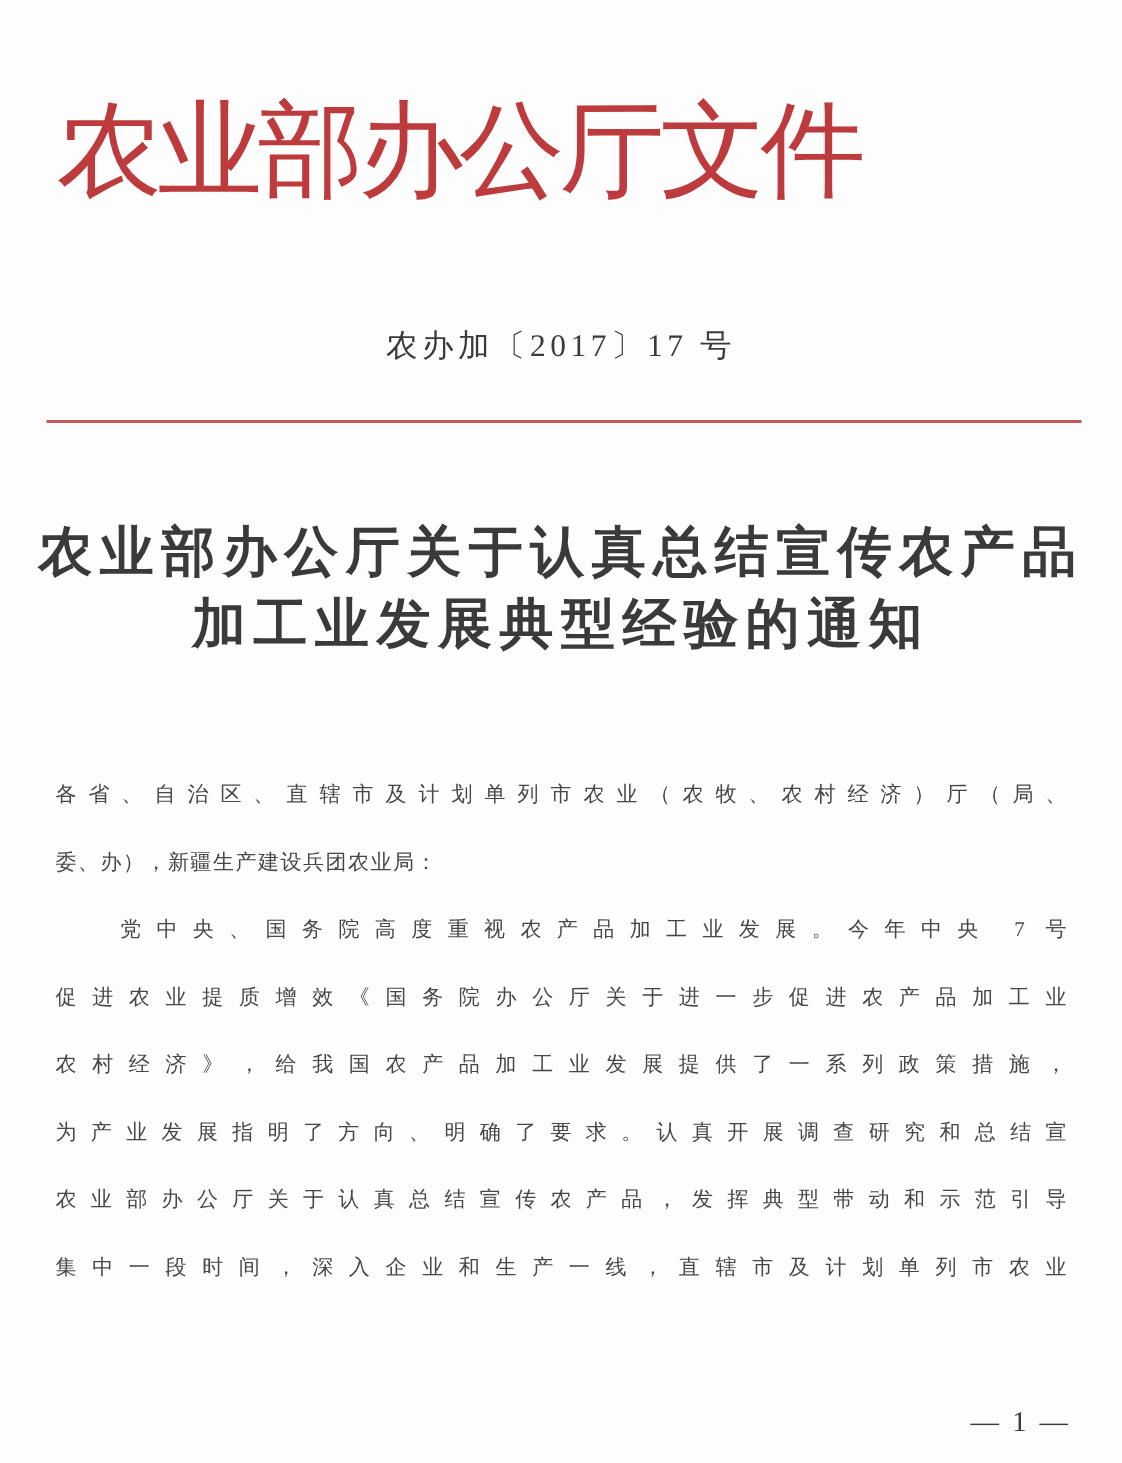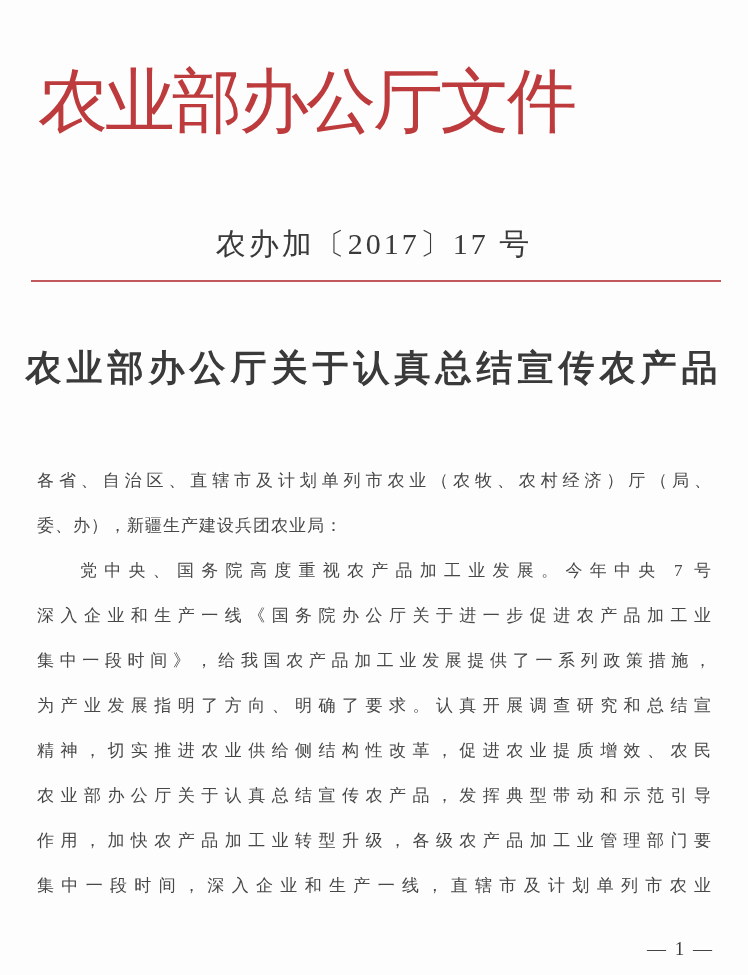--- a/index.html
+++ b/index.html
@@ -21,25 +21,25 @@
     text-align: center;
     font-size: 70px;
     line-height: 100px;
     letter-spacing: -3px;
     font-weight: 400;
     color: var(--header-red, #bd3b3d);
     white-space: nowrap;
   }
   .doc-number {
     position: absolute;
-    top: 228px;
+    top: 214px;
     left: 0;
     width: 748px;
     text-align: center;
-    font-size: 30px;
+    font-size: 21px;
     line-height: 32px;
     letter-spacing: 3px;
     color: var(--title-ink, #3a3a3a);
   }
   .red-rule {
     position: absolute;
     top: 280px;
     left: 31px;
     width: 690px;
     height: 2px;
@@ -52,24 +52,24 @@
     width: 748px;
     text-align: center;
     font-size: 36px;
     line-height: 48px;
     letter-spacing: 5px;
     font-weight: bold;
     color: var(--title-ink, #3a3a3a);
   }
   .doc-body {
     position: absolute;
-    top: 458px;
+    top: 508px;
     left: 37px;
     width: 674px;
-    font-size: 17px;
+    font-size: 14px;
     color: var(--body-ink, #474747);
   }
   .bline {
     height: 45px;
     line-height: 45px;
     overflow: hidden;
     text-align: justify;
     text-align-last: justify;
   }
   .bline.left {
@@ -94,30 +94,29 @@
 <div class="page">
 
   <div class="header-title">农业部办公厅文件</div>
 
   <div class="doc-number">农办加〔2017〕17 号</div>
 
   <div class="red-rule"></div>
 
   <div class="doc-title">
     <div>农业部办公厅关于认真总结宣传农产品</div>
+    <div>加工业发展典型经验的通知</div>
   </div>
 
   <div class="doc-body">
     <div class="bline">各省、自治区、直辖市及计划单列市农业（农牧、农村经济）厅（局、</div>
     <div class="bline left">委、办），新疆生产建设兵团农业局：</div>
     <div class="bline indent">党中央、国务院高度重视农产品加工业发展。今年中央 7 号</div>
-    <div class="bline">深入企业和生产一线《国务院办公厅关于进一步促进农产品加工业</div>
-    <div class="bline">集中一段时间》，给我国农产品加工业发展提供了一系列政策措施，</div>
+    <div class="bline">促进农业提质增效《国务院办公厅关于进一步促进农产品加工业</div>
+    <div class="bline">农村经济》，给我国农产品加工业发展提供了一系列政策措施，</div>
     <div class="bline">为产业发展指明了方向、明确了要求。认真开展调查研究和总结宣</div>
-    <div class="bline">精神，切实推进农业供给侧结构性改革，促进农业提质增效、农民</div>
     <div class="bline">农业部办公厅关于认真总结宣传农产品，发挥典型带动和示范引导</div>
-    <div class="bline">作用，加快农产品加工业转型升级，各级农产品加工业管理部门要</div>
     <div class="bline">集中一段时间，深入企业和生产一线，直辖市及计划单列市农业</div>
   </div>
 
   <div class="page-number">— 1 —</div>
 
 </div>
 
 </body></html>

